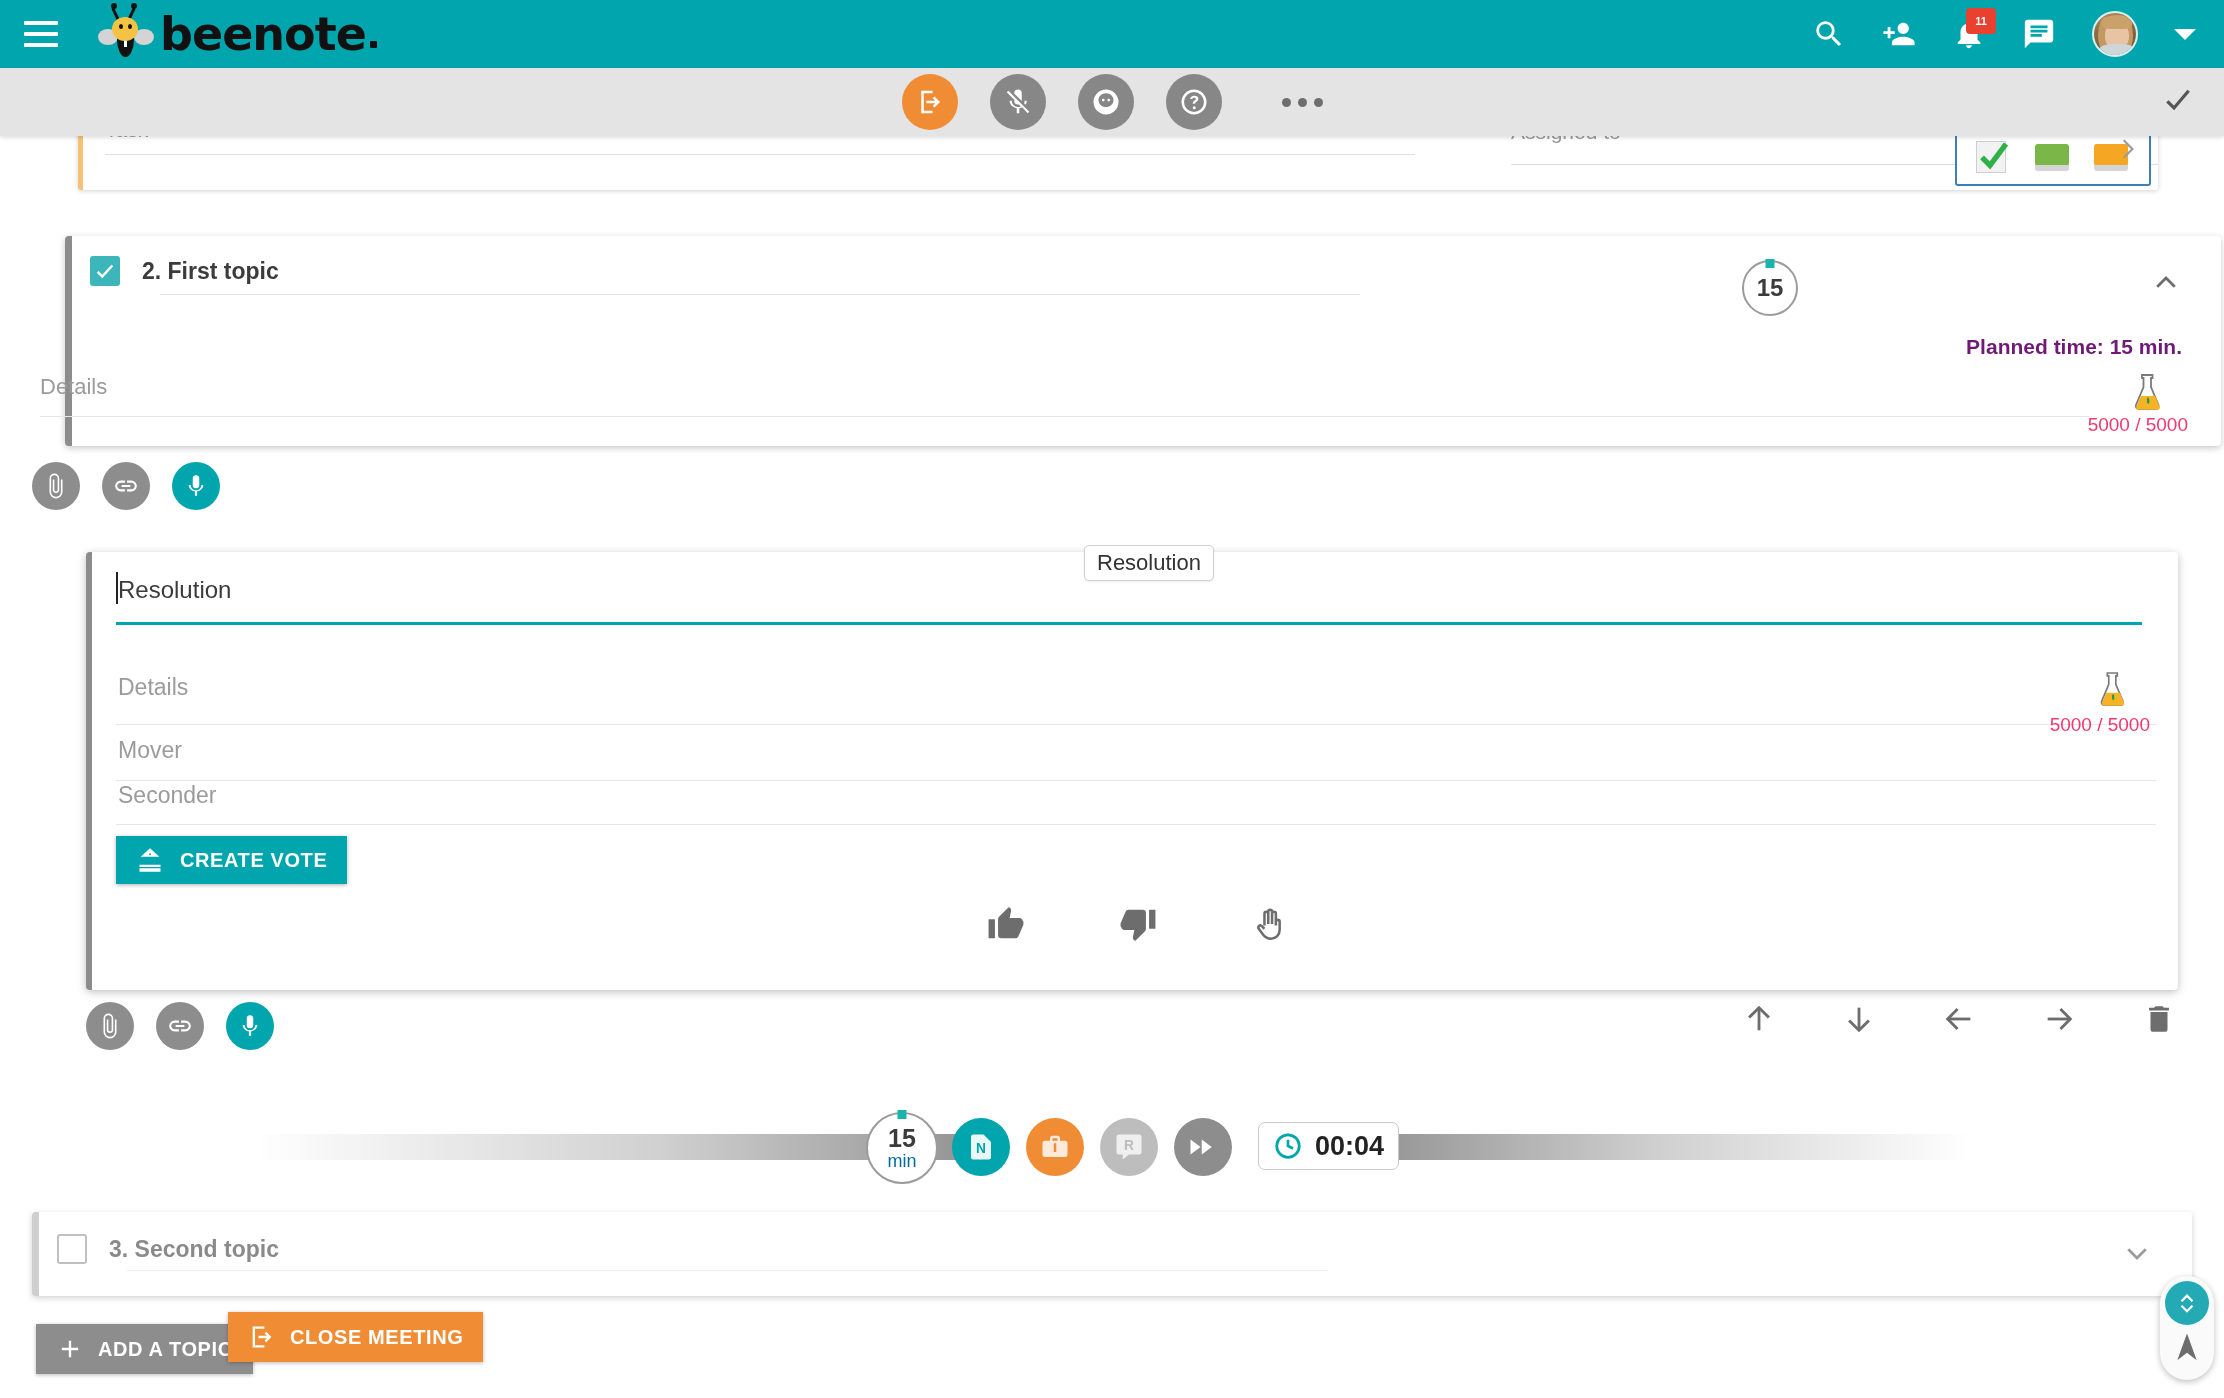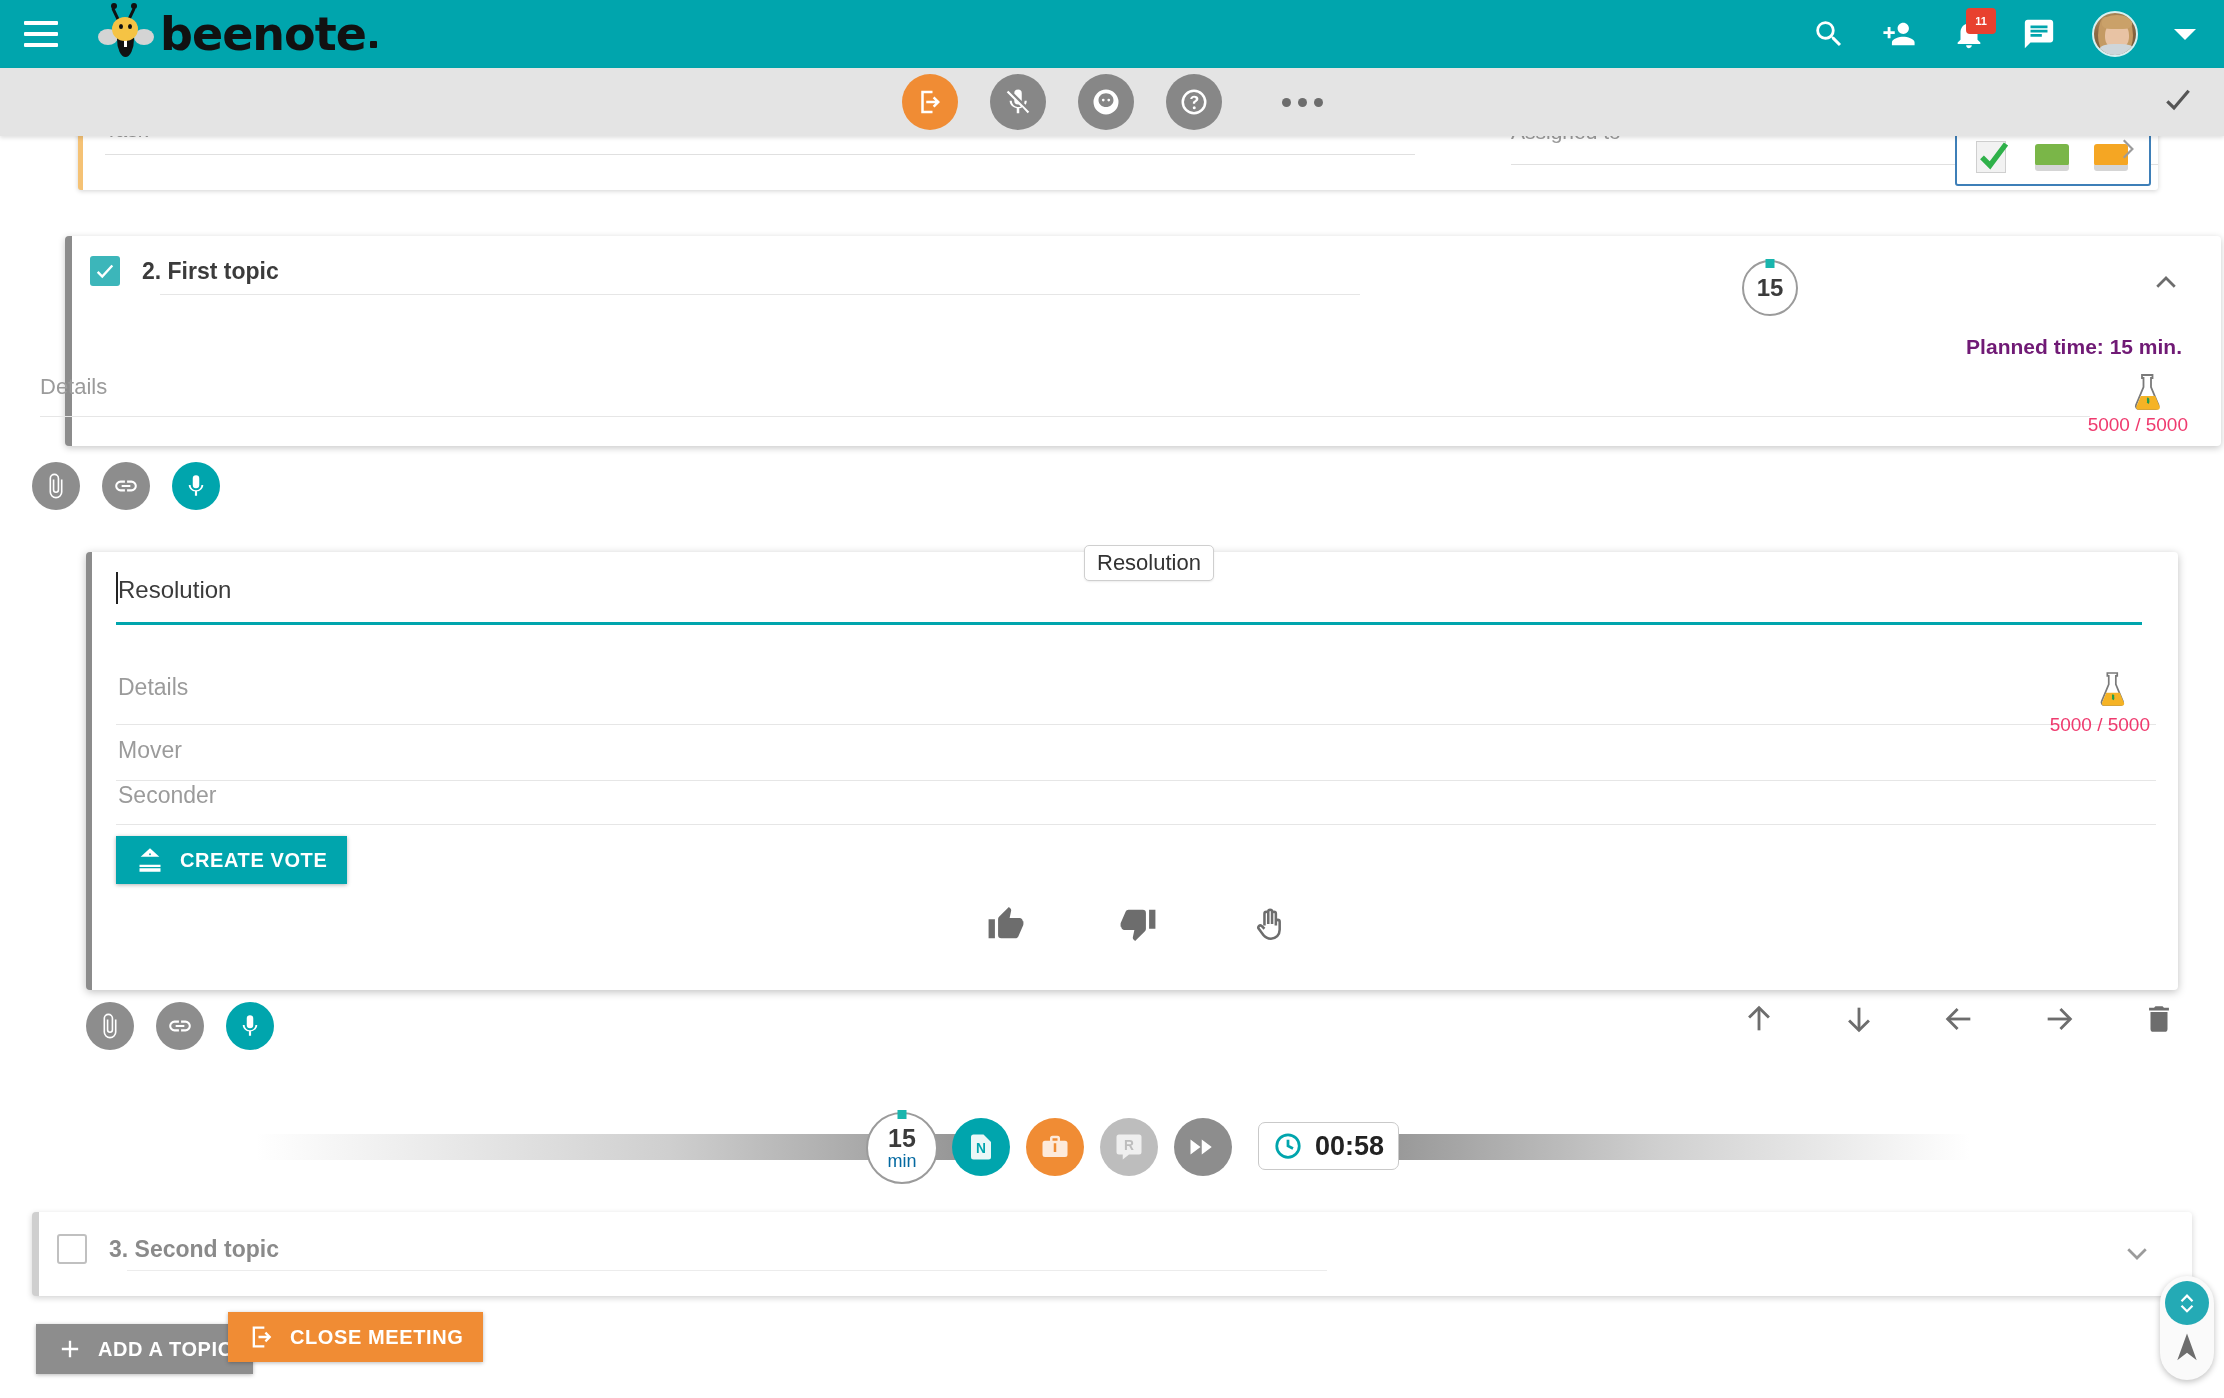--- a/index.html
+++ b/index.html
@@ -527,21 +527,21 @@
       <svg viewBox="0 0 24 24">
           <path d="M2 6v12l8-6-8-6zm9 0v12l8-6-8-6z"></path>
         </svg>
     </div>
 
     <div class="tl-clock">
       <svg viewBox="0 0 24 24">
           <circle cx="12" cy="12" r="9"></circle>
           <polyline points="12,7 12,12 16,14"></polyline>
         </svg>
-      <span class="t">00:58</span>
+      <span class="t">00:04</span>
     </div>
   </div>
 
   <div class="topic2">
     <div class="head">
       <div class="cbx off"></div>
       <div class="ttl">3. Second topic</div>
     </div>
     <div class="uline"></div>
     <div class="cv">

